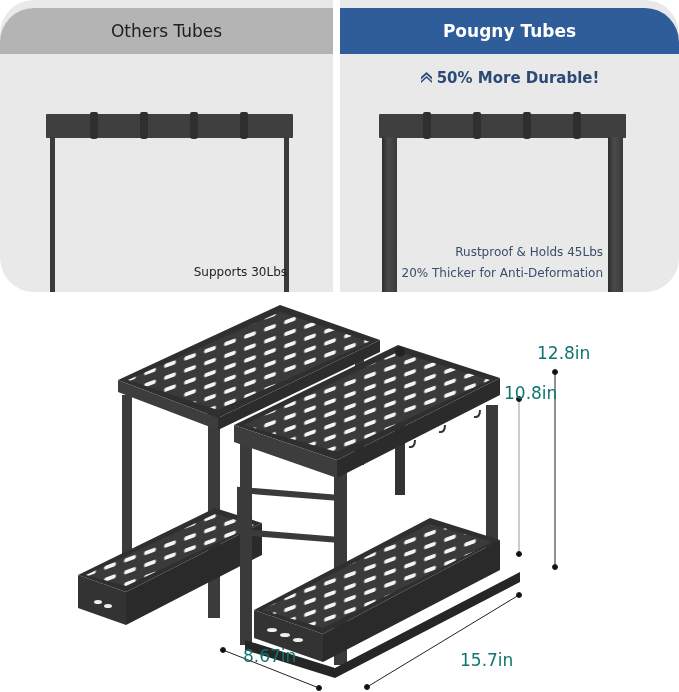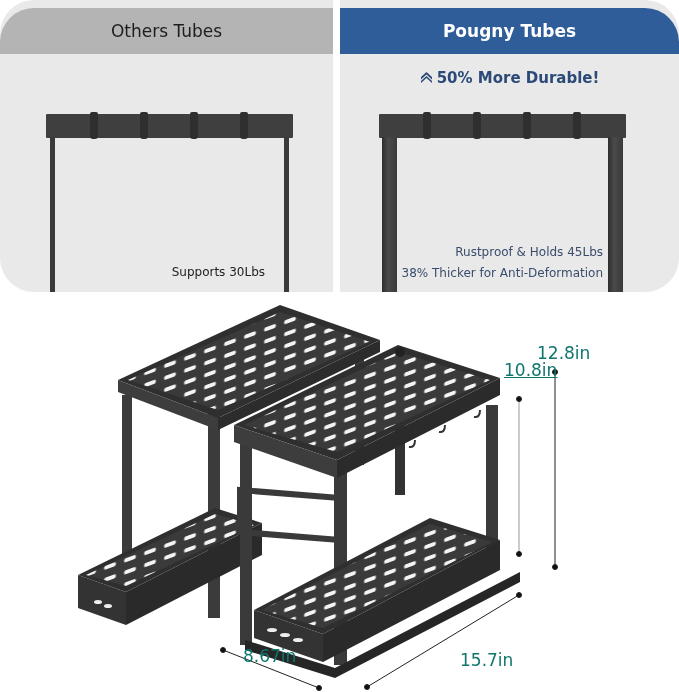--- a/index.html
+++ b/index.html
@@ -30,21 +30,21 @@
     <span>Others Tubes</span>
   </div>
   <div class="frame-bar" style="left:46px; width:247px;">
     <div class="clip" style="left:44px;"></div>
     <div class="clip" style="left:94px;"></div>
     <div class="clip" style="left:144px;"></div>
     <div class="clip" style="left:194px;"></div>
   </div>
   <div class="leg thin" style="left:50px;"></div>
   <div class="leg thin" style="left:284px;"></div>
-  <div class="caption" style="right:68px; top:265px;">Supports 30Lbs</div>
+  <div class="caption" style="right:46px; top:265px;">Supports 30Lbs</div>
 </div>
 
 <div class="panel right">
   <div class="panel-header">
     <span>Pougny Tubes</span>
   </div>
   <div class="durable">
     <span class="chev">
       <svg width="13" height="13" viewBox="0 0 13 13">
           <path d="M1 7 L6.5 2 L12 7 L12 9.5 L6.5 4.5 L1 9.5Z M1 11 L6.5 6 L12 11 L12 13 L6.5 8 L1 13Z" fill="#2b4a78"></path>
@@ -53,21 +53,21 @@
   </div>
   <div class="frame-bar" style="left:39px; width:247px;">
     <div class="clip" style="left:44px;"></div>
     <div class="clip" style="left:94px;"></div>
     <div class="clip" style="left:144px;"></div>
     <div class="clip" style="left:194px;"></div>
   </div>
   <div class="leg thick" style="left:42px;"></div>
   <div class="leg thick" style="left:268px;"></div>
   <div class="caption" style="right:76px; top:245px;">Rustproof &amp; Holds 45Lbs</div>
-  <div class="caption" style="right:76px; top:266px;">38% Thicker for Anti-Deformation</div>
+  <div class="caption" style="right:76px; top:266px;">20% Thicker for Anti-Deformation</div>
 </div>
 
 <div class="product">
   <svg width="679" height="397" viewBox="0 295 679 397">
     <defs>
       <pattern id="slots" width="20" height="12" patternUnits="userSpaceOnUse" patternTransform="skewY(-20)">
         <rect width="20" height="12" fill="#3a3a3a"></rect>
         <rect x="4" y="4" width="12" height="4" rx="2" fill="#f4f4f4"></rect>
       </pattern>
     </defs>
@@ -131,15 +131,15 @@
       <circle cx="223" cy="650" r="2.5" fill="#111"></circle>
       <circle cx="319" cy="688" r="2.5" fill="#111"></circle>
       <line x1="367" y1="687" x2="519" y2="595"></line>
       <circle cx="367" cy="687" r="2.5" fill="#111"></circle>
       <circle cx="519" cy="595" r="2.5" fill="#111"></circle>
     </g>
   </svg>
 </div>
 
 <div class="dim" style="left:537px; top:343px;">12.8in</div>
-<div class="dim" style="left:504px; top:360px;text-decoration:underline;">10.8in</div>
+<div class="dim" style="left:504px; top:383px;">10.8in</div>
 <div class="dim" style="left:460px; top:650px;">15.7in</div>
 <div class="dim" style="left:243px; top:646px;">8.67in</div>
 
 </body></html>

